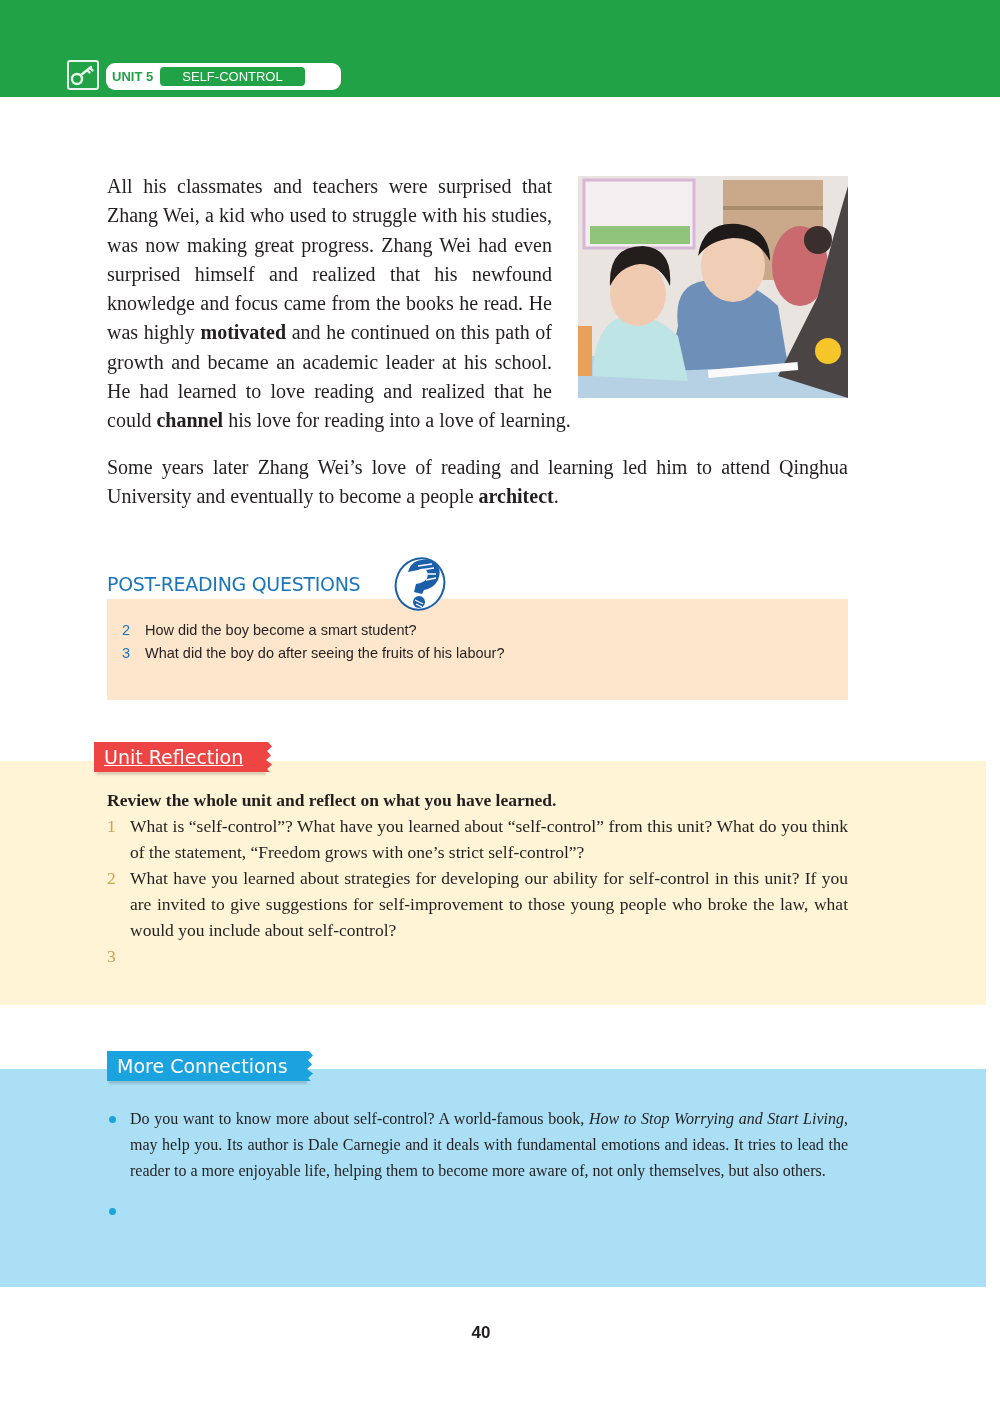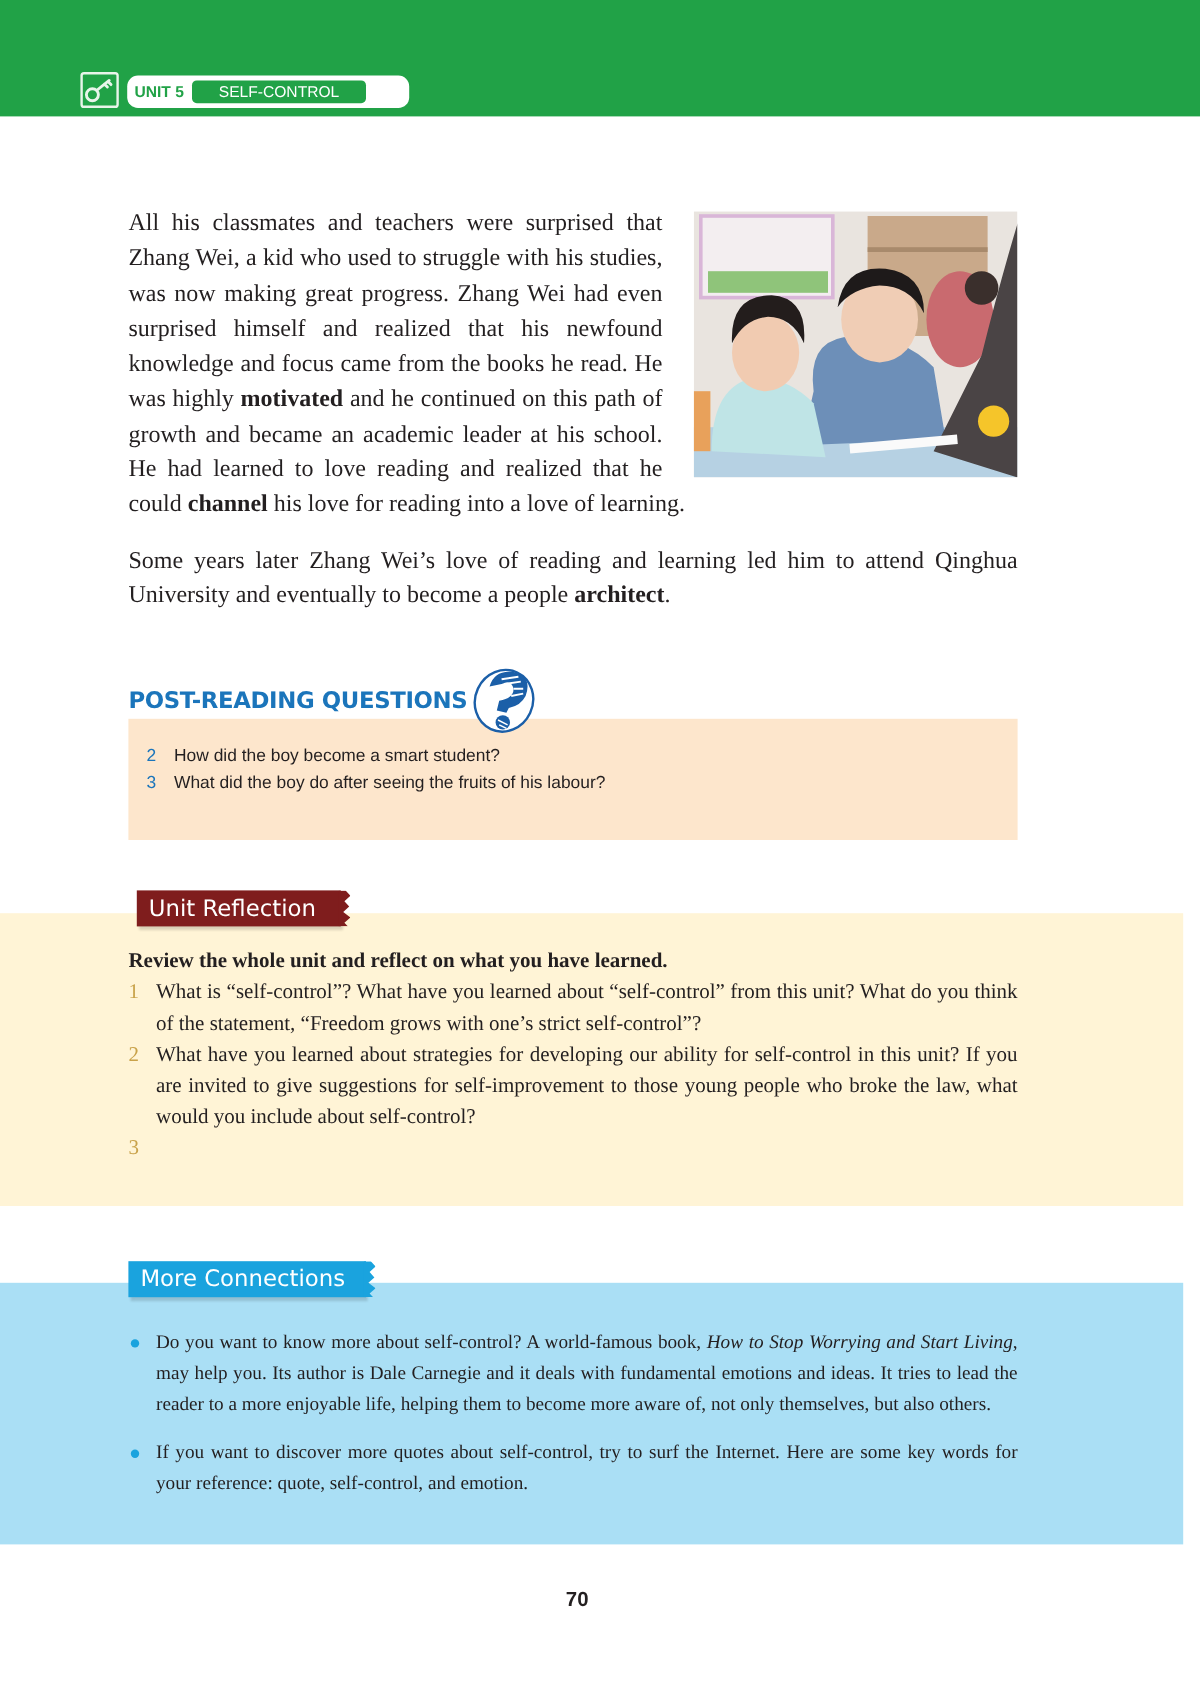--- a/index.html
+++ b/index.html
@@ -40,21 +40,21 @@
     .story p { margin: 0; }
     .story .photo {
       float: right; width: 270px; height: 222px; margin: 4px 0 8px 26px;
       position: relative; overflow: hidden;
     }
     .story .p2 { margin-top: 17px; }
     b { font-weight: bold; }
 
     .prq-title {
       position: absolute; left: 107px; top: 573px;
-      font-family: "DejaVu Sans", sans-serif; font-weight: bold;
+      font-family: "DejaVu Sans", sans-serif; font-weight: normal;
       font-size: 19px; color: #1b75bb; letter-spacing: -0.3px;
     }
     .prq-icon { position: absolute; left: 392px; top: 554px; width: 58px; height: 58px; }
     .prq-box {
       position: absolute; left: 107px; top: 599px; width: 741px; height: 101px;
       background: #fde6cc;
     }
     .prq-list {
       position: absolute; left: 122px; top: 619px;
       font-family: "Liberation Sans", sans-serif; font-size: 14.5px;
@@ -65,21 +65,21 @@
     .refl-band {
       position: absolute; left: 0; top: 761px; width: 986px; height: 244px;
       background: #fff4d6;
     }
     .tag {
       position: absolute; height: 30px; line-height: 30px;
       font-family: "DejaVu Sans", sans-serif; font-size: 19px;
       color: #ffffff; padding: 0 10px;
       box-shadow: 2px 3px 2px rgba(0,0,0,0.15);
     }
-    .tag-refl { left: 114px; top: 742px; width: 150px; background: #7f1d1d; }
+    .tag-refl { left: 94px; top: 742px; width: 150px; background: #ef4444; text-decoration: underline; }
     .tag-refl::after, .tag-more::after {
       content: ""; position: absolute; right: -8px; top: 0; width: 10px; height: 30px;
       background: inherit;
       clip-path: polygon(0 0, 60% 0, 100% 15%, 50% 30%, 90% 45%, 40% 60%, 100% 75%, 50% 90%, 80% 100%, 0 100%);
     }
     .refl-content {
       position: absolute; left: 107px; top: 787px; width: 741px;
       font-size: 17.5px; line-height: 26px;
     }
     .refl-head { font-weight: bold; margin-bottom: 0; }
@@ -182,17 +182,16 @@
 
 <div class="more-band"></div>
 <div class="tag tag-more">More Connections</div>
 <div class="more-content">
   <div class="more-item">
     <span class="bullet"></span>
     <span>Do you want to know more about self-control? A world-famous book, </span><i>How to Stop Worrying and Start Living</i><span>, may help you. Its author is Dale Carnegie and it deals with fundamental emotions and ideas. It tries to lead the reader to a more enjoyable life, helping them to become more aware of, not only themselves, but also others.</span>
   </div>
   <div class="more-item">
     <span class="bullet"></span>
-    <span>If you want to discover more quotes about self-control, try to surf the Internet. Here are some key words for your reference: quote, self-control, and emotion.</span>
   </div>
 </div>
 
-<div class="page-num">70</div>
+<div class="page-num">40</div>
 
 </body></html>

